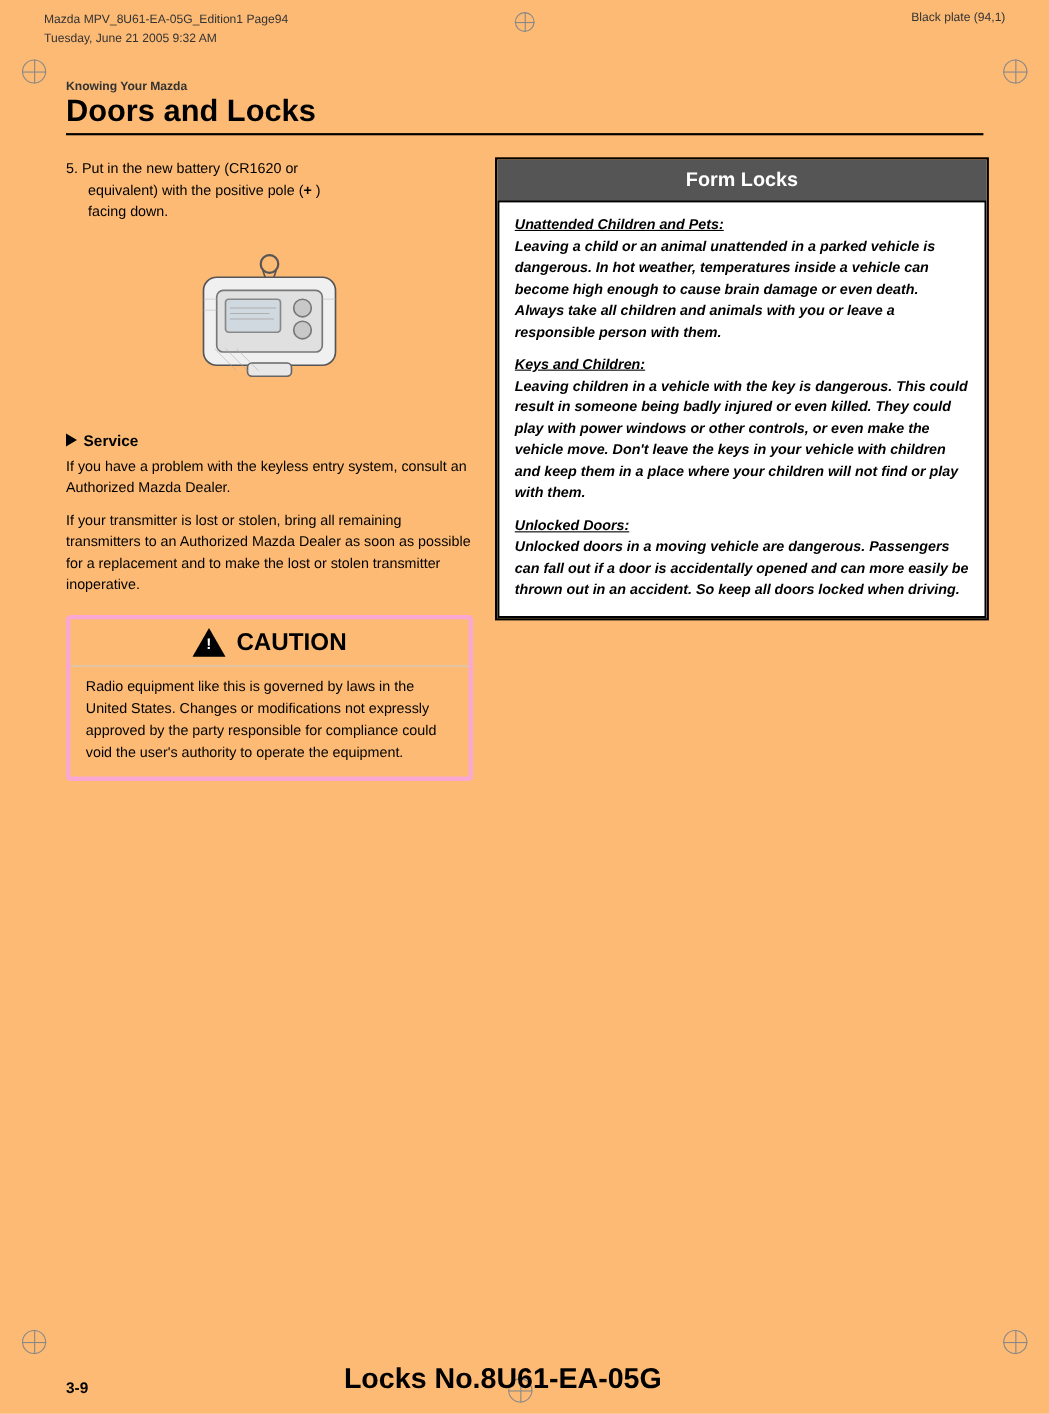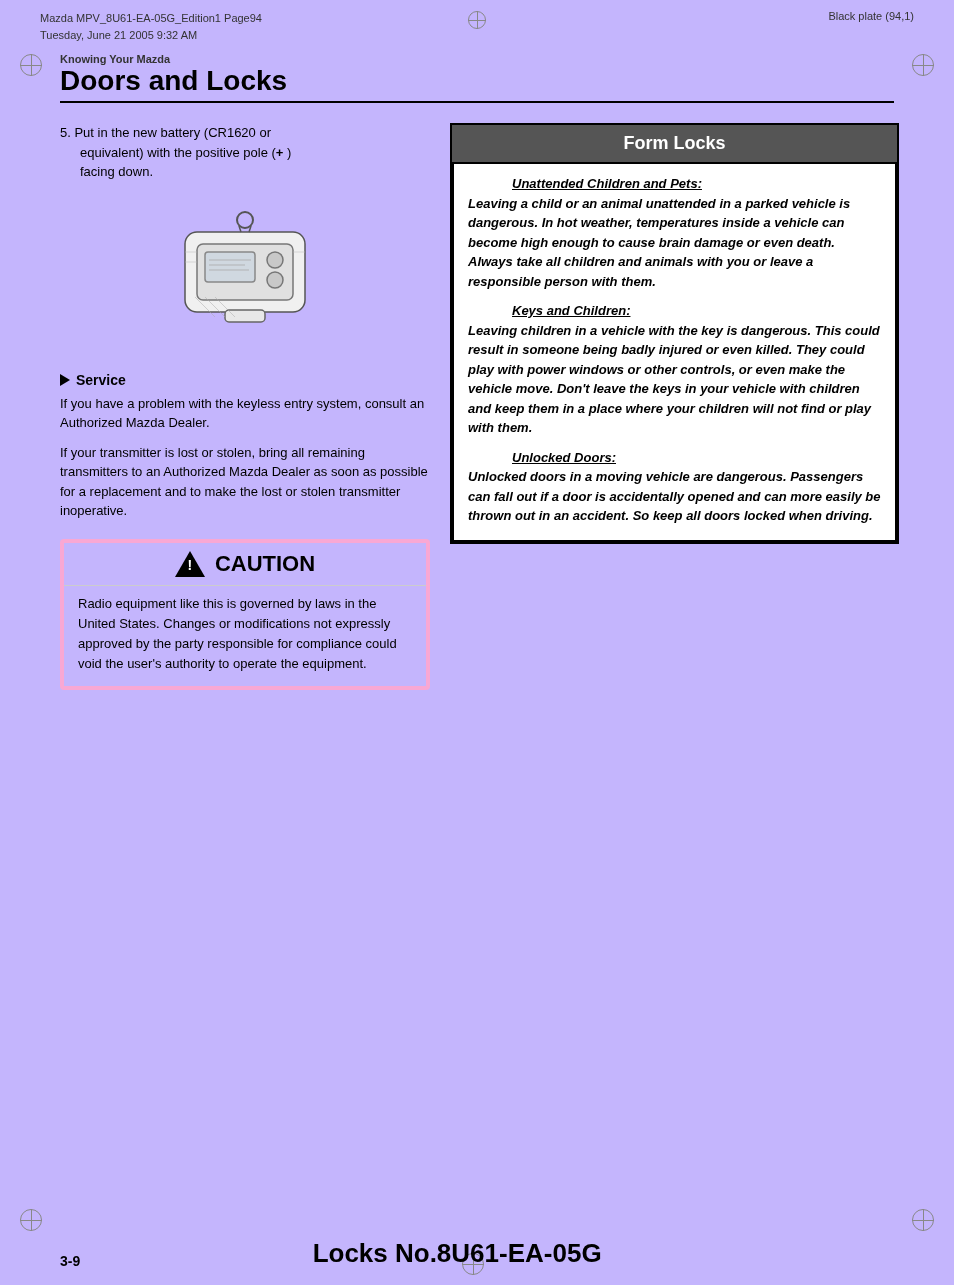--- a/index.html
+++ b/index.html
@@ -8,21 +8,21 @@
       background: #fff;
       width: 954px;
       min-height: 1285px;
       position: relative;
       color: #000;
     }
 
     .page-container {
       width: 954px;
       min-height: 1285px;
-      background: #c4b5fd;
+      background: #fdba74;
       position: relative;
       padding: 0;
     }
 
     
     .page-header {
       padding: 10px 40px 6px 40px;
       border-bottom: none;
       display: flex;
       justify-content: space-between;
@@ -35,21 +35,21 @@
     }
     .header-right {
       font-size: 11px;
       color: #333;
       text-align: center;
     }
 
     
     .section-heading {
       padding: 0 60px;
-      margin-top: 4px;
+      margin-top: 24px;
     }
     .section-subheading {
       font-size: 11px;
       font-weight: bold;
       color: #333;
     }
     .section-title {
       font-size: 28px;
       font-weight: bold;
       color: #000;
@@ -216,21 +216,20 @@
     }
     .warning-body {
       padding: 10px 14px 14px 14px;
       font-size: 13px;
       line-height: 1.5;
     }
     .warning-body .warn-section-title {
       font-weight: bold;
       text-decoration: underline;
       font-style: italic;
-      margin-left: 44px;
     }
     .warning-body p {
       margin-bottom: 10px;
       font-style: italic;
       font-weight: bold;
     }
     .warning-body p:last-child {
       margin-bottom: 0;
     }
 

